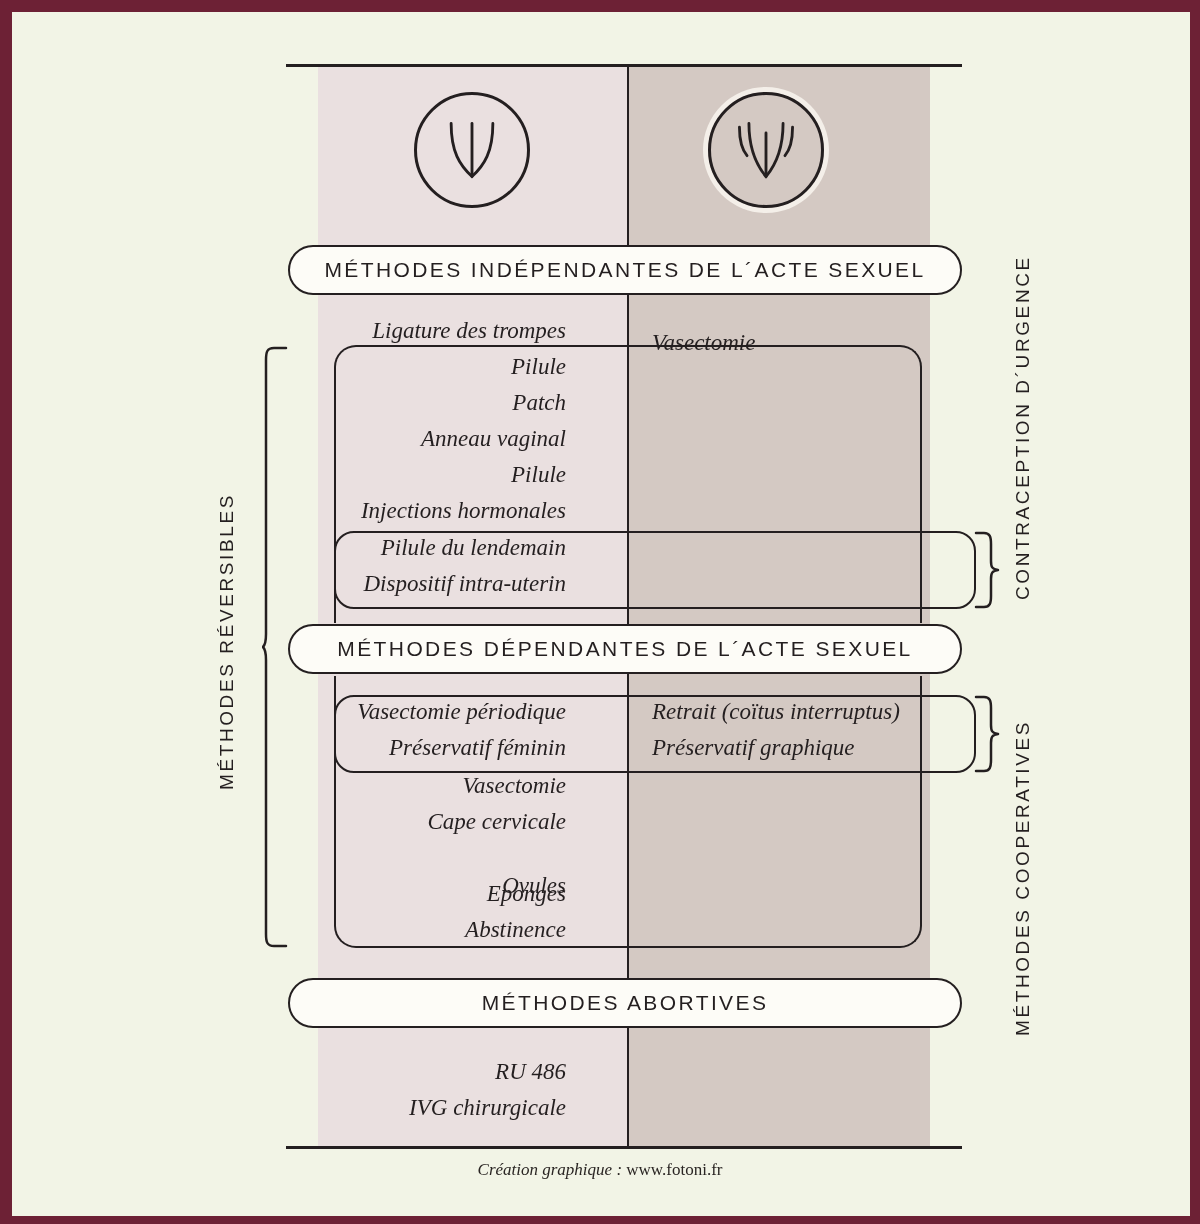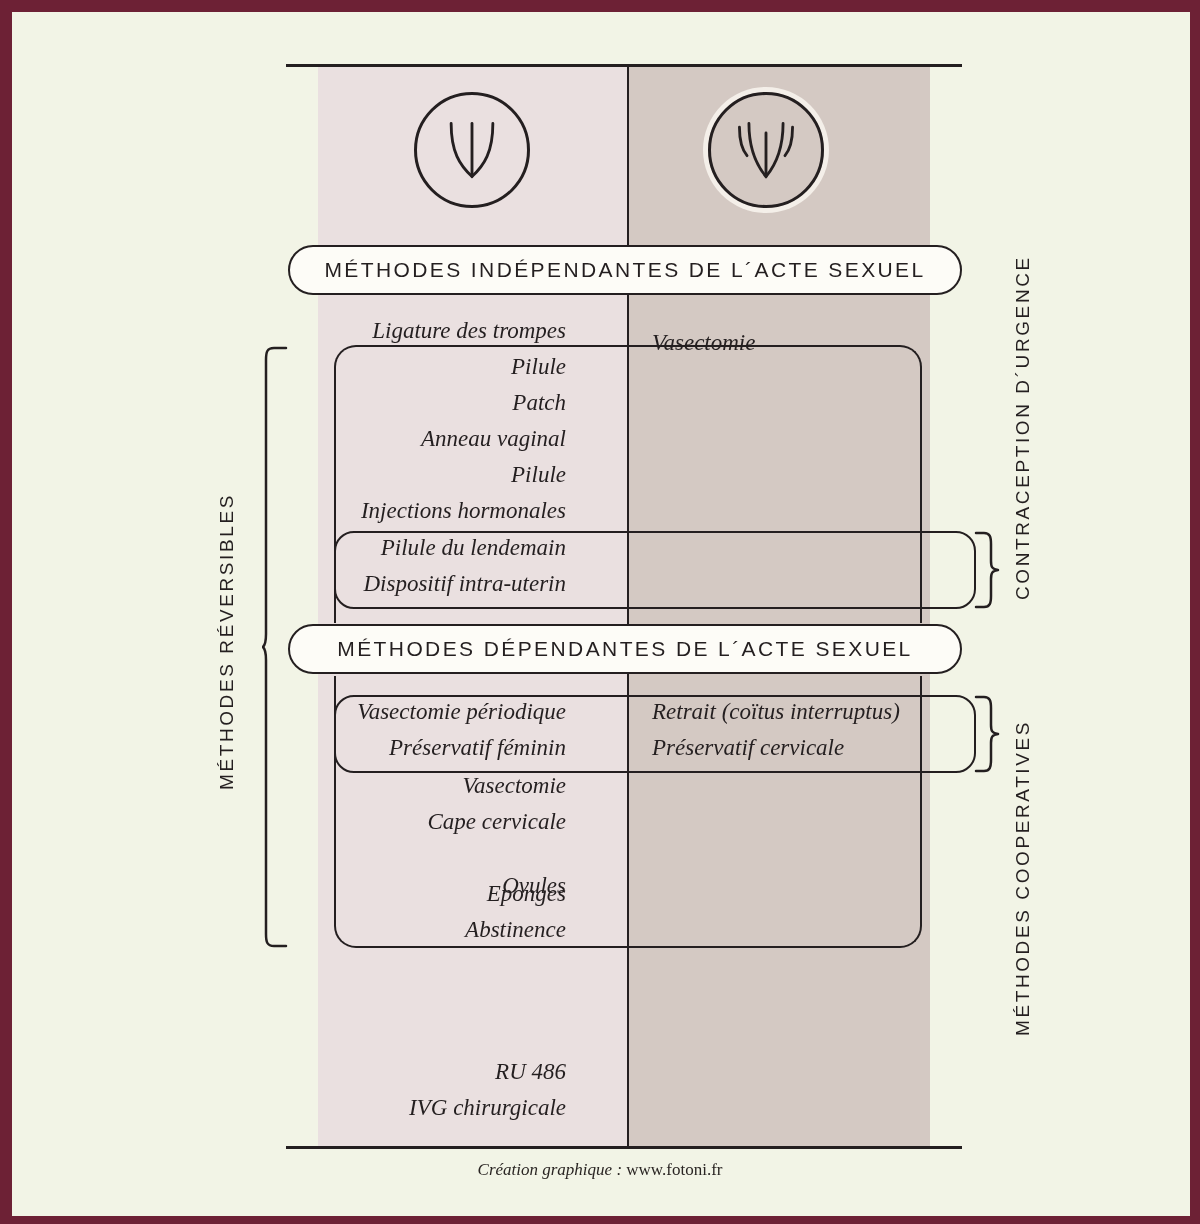--- a/index.html
+++ b/index.html
@@ -264,20 +264,23 @@
       <path d="M2 2 L10 2 C16 2 17 6 17 13 L17 30 C17 36 18 38 24 39 C18 40 17 42 17 48 L17 65 C17 72 16 76 10 76 L2 76" stroke="#241f20" stroke-width="2.5" fill="none" stroke-linecap="round" stroke-linejoin="round"></path>
     </svg>
   </div>
 
   <div class="banner independantes">
     <span>MÉTHODES INDÉPENDANTES DE L´ACTE SEXUEL</span>
   </div>
   <div class="banner dependantes">
     <span>MÉTHODES DÉPENDANTES DE L´ACTE SEXUEL</span>
   </div>
+  <div class="banner abortives">
+    <span>MÉTHODES ABORTIVES</span>
+  </div>
 
   <div class="item f" style="top:318px;">Ligature des trompes</div>
   <div class="item f" style="top:354px;">Pilule</div>
   <div class="item f" style="top:390px;">Patch</div>
   <div class="item f" style="top:426px;">Anneau vaginal</div>
   <div class="item f" style="top:462px;">Pilule</div>
   <div class="item f" style="top:498px;text-align:right;">Injections hormonales</div>
   <div class="item f" style="top:535px;">Pilule du lendemain</div>
   <div class="item f" style="top:571px;">Dispositif intra-uterin</div>
 
@@ -285,21 +288,21 @@
 
   <div class="item f" style="top:699px;">Vasectomie périodique</div>
   <div class="item f" style="top:735px;">Préservatif féminin</div>
   <div class="item f" style="top:773px;">Vasectomie</div>
   <div class="item f" style="top:809px;">Cape cervicale</div>
   <div class="item f" style="top:845px;margin-top:28px;">Ovules</div>
   <div class="item f" style="top:881px;">Eponges</div>
   <div class="item f" style="top:917px;">Abstinence</div>
 
   <div class="item m" style="top:699px;">Retrait (coïtus interruptus)</div>
-  <div class="item m" style="top:735px;">Préservatif cervicale</div>
+  <div class="item m" style="top:735px;">Préservatif graphique</div>
 
   <div class="item f" style="top:1059px;">RU 486</div>
   <div class="item f" style="top:1095px;">IVG chirurgicale</div>
 
   <div class="side-label left" style="left:216px; top:790px;">MÉTHODES RÉVERSIBLES</div>
   <div class="side-label right" style="left:1012px; top:600px;">CONTRACEPTION D´URGENCE</div>
   <div class="side-label right" style="left:1012px; top:1036px;">MÉTHODES COOPERATIVES</div>
 
   <div class="credit">
     <span>Création graphique : </span><span class="url">www.fotoni.fr</span>

